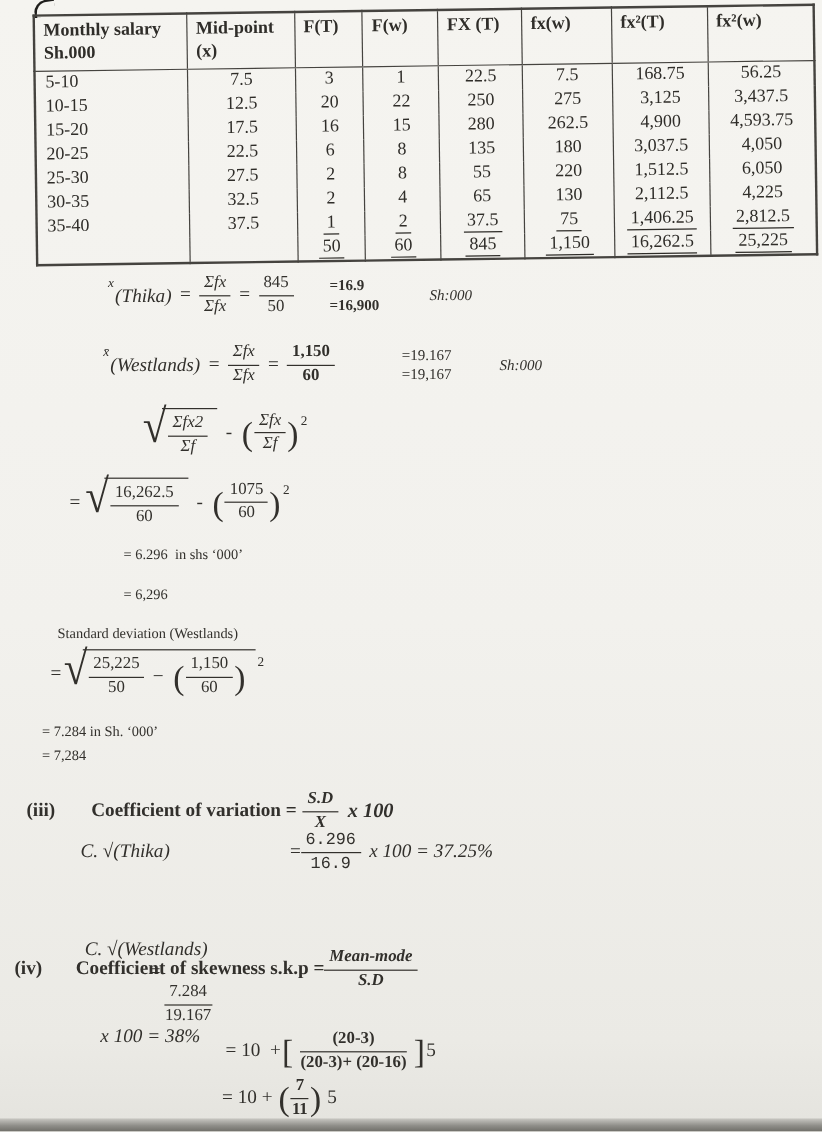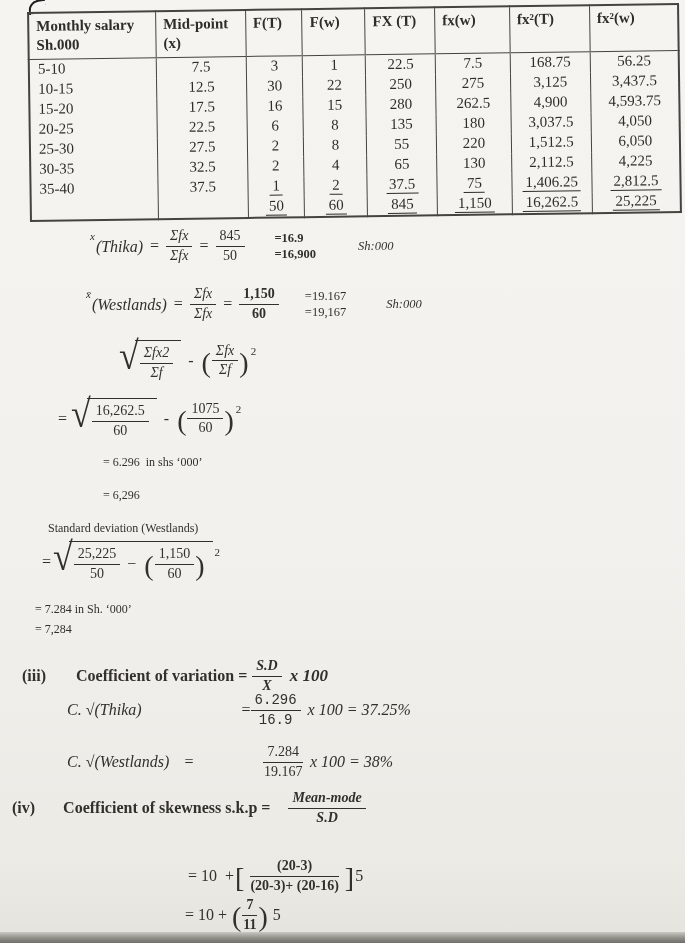--- a/index.html
+++ b/index.html
@@ -81,21 +81,21 @@
             <td>3</td>
             <td>1</td>
             <td>22.5</td>
             <td>7.5</td>
             <td>168.75</td>
             <td>56.25</td>
           </tr>
           <tr>
             <td class="c-salary">10-15</td>
             <td>12.5</td>
-            <td>30</td>
+            <td>20</td>
             <td>22</td>
             <td>250</td>
             <td>275</td>
             <td>3,125</td>
             <td>3,437.5</td>
           </tr>
           <tr>
             <td class="c-salary">15-20</td>
             <td>17.5</td>
             <td>16</td>
@@ -183,21 +183,21 @@
     <span class="op">=</span>
     <span class="frac mi">
         <span class="num">Σfx</span>
         <span class="den">Σfx</span>
       </span>
     <span class="op">=</span>
     <span class="frac b">
         <span class="num">1,150</span>
         <span class="den">60</span>
       </span>
-    <span class="stack" style="margin-left:26px;">
+    <span class="stack" style="margin-left:56px;">
         <span>=19.167</span>
         <span>=19,167</span>
       </span>
     <span class="unit" style="margin-left:40px;">Sh:000</span>
   </div>
 
   <div class="eq" style="left:85px;top:340px;">
     <span class="sqrt" style="margin-left:34px;">
       <span class="rad">√</span>
       <span class="under">
@@ -280,34 +280,34 @@
   <div class="eq" style="left:67px;top:692px;">
     <span class="mi">C. √(Thika)</span>
     <span style="margin-left:100px;">=</span>
     <span class="frac" style="font-family:Liberation Mono, monospace;">
         <span class="num">6.296</span>
         <span class="den">16.9</span>
       </span>
     <span class="mi" style="margin-left:7px;">x 100 = 37.25%</span>
   </div>
 
-  <div class="eq" style="left:67px;top:744px;">
+  <div class="eq" style="left:67px;top:783px;flex-direction:column;">
     <span class="mi">C. √(Westlands)</span>
     <span style="margin-left:15px;">=</span>
     <span class="frac" style="margin-left:70px;">
         <span class="num">7.284</span>
         <span class="den">19.167</span>
       </span>
     <span class="mi" style="margin-left:7px;">x 100 = 38%</span>
   </div>
 
   <div class="eq" style="left:12px;top:790px;">
     <span class="secnum" style="margin-right:28px;">(iv)</span>
     <span class="b">Coefficient of skewness s.k.p =</span>
-    <span class="frac bi" style="margin-left:18px;">
+    <span class="frac bi" style="margin-left:0;">
         <span class="num">Mean-mode</span>
         <span class="den">S.D</span>
       </span>
   </div>
 
 
   <div class="eq" style="left:188px;top:858px;">
     <span style="white-space:pre;">= 10  +</span>
     <span class="bp">[</span>
     <span class="frac b" style="margin:0 5px;">

